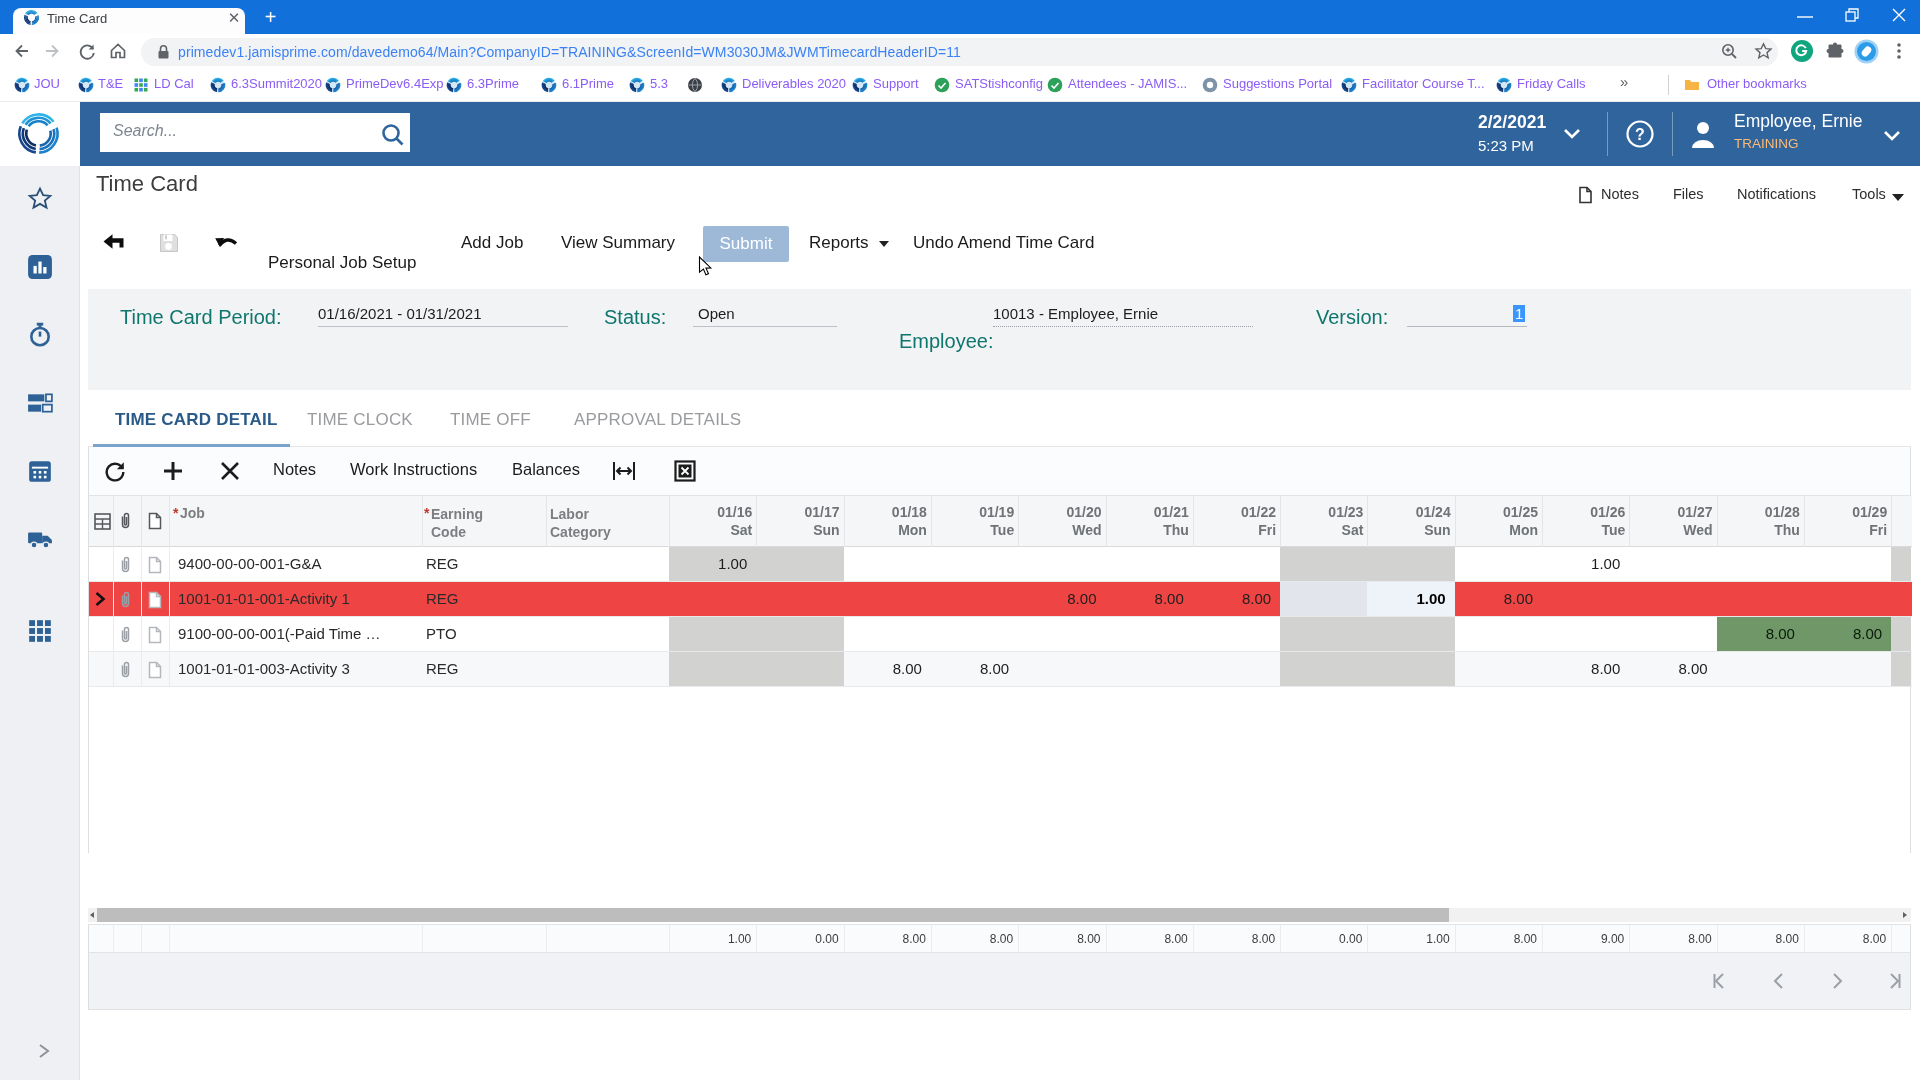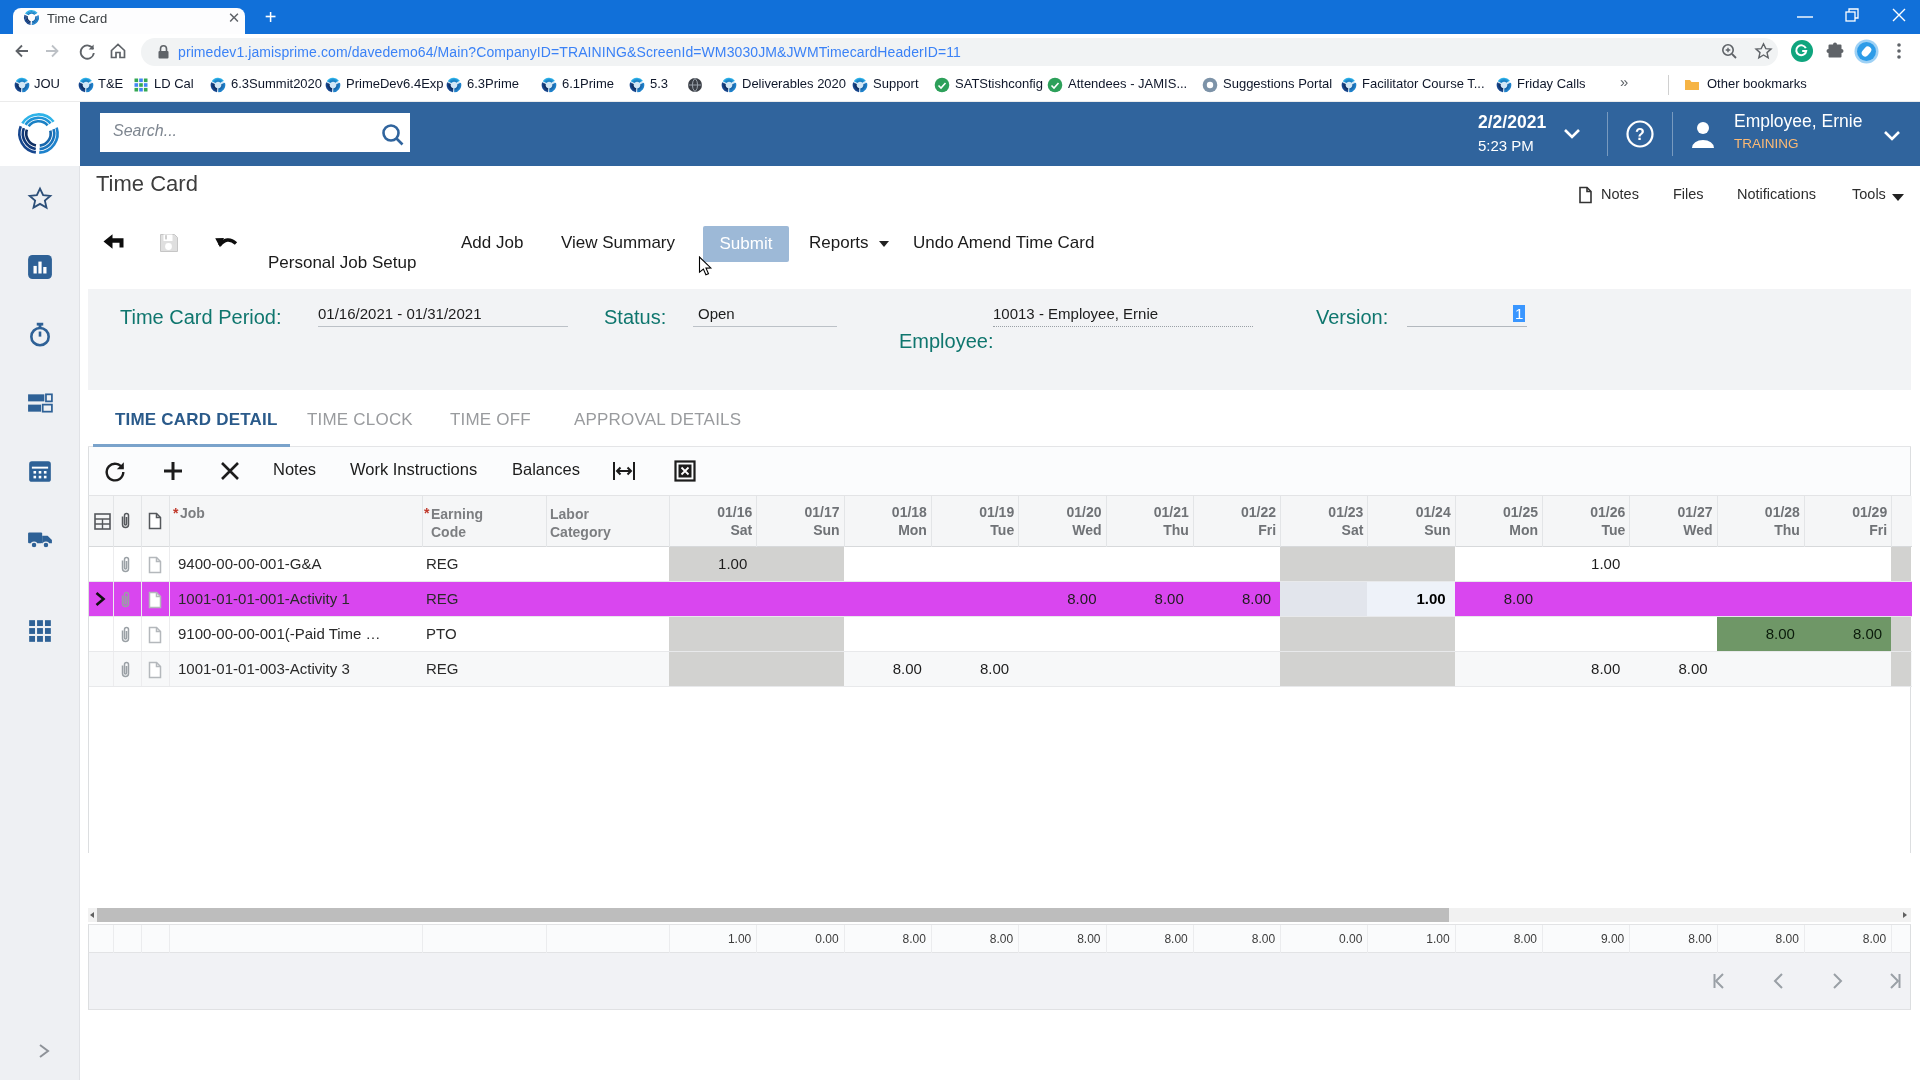--- a/index.html
+++ b/index.html
@@ -10,21 +10,21 @@
 
 #tabbar { left:0; top:0; width:1920px; height:34px; background:#1170d9; }
 #tab { left:13px; top:8px; width:232px; height:26px; background:#fdfdfe; border-radius:8px 8px 0 0; }
 #tabtitle { left:47px; top:11px; font-size:13px; color:#3c4043; }
 #tabclose { left:226px; top:10px; width:16px; height:16px; color:#5f6368; font-size:15px; line-height:16px; text-align:center; }
 #newtab { left:261px; top:8px; width:19px; height:19px; color:#fff; font-size:20px; line-height:18px; text-align:center; font-weight:400;}
 #chrometoolbar { left:0; top:34px; width:1920px; height:35px; background:#ffffff; }
 #omnibox { left:141px; top:4px; width:1637px; height:28px; border-radius:14px; background:#f1f3f4; }
 #urltext { left:178px; top:10px; font-size:14px; color:#3b82f6; letter-spacing:0.1px; }
 #bookmarksbar { left:0; top:69px; width:1920px; height:33px; background:#ffffff; border-bottom:1px solid #ebebeb; }
-.bk { position:absolute; top:7px; font-size:13px; color:#0f172a; white-space:nowrap; }
+.bk { position:absolute; top:7px; font-size:13px; color:#8b5cf6; white-space:nowrap; }
 .bkicon { position:absolute; top:8px; width:16px; height:16px; }
 
 
 #appheader { left:80px; top:102px; width:1840px; height:64px; background:#30649d; }
 #logobox { left:0; top:102px; width:80px; height:64px; background:#fff; }
 #searchbox { left:100px; top:113px; width:310px; height:39px; background:#fff; }
 #searchph { left:113px; top:122px; font-size:16px; color:#7e8690; font-style:italic; }
 .hdrtxt { position:absolute; color:#fff; }
 .hsep { position:absolute; top:112px; width:1px; height:44px; background:rgba(255,255,255,0.35); }
 
@@ -581,21 +581,21 @@
           </svg>
           <div class="jobtxt">9400-00-00-001-G&amp;A</div>
           <div class="regtxt">REG</div>
           <div class="vline" style="left:24px"></div>
           <div class="vline" style="left:52px"></div>
           <div class="vline" style="left:80px"></div>
           <div class="abs" style="left:0;bottom:0;width:1823px;height:1px;background:#e8e9eb"></div>
           <div class="val" style="left:580px;width:78.3px;">1.00</div>
           <div class="val" style="left:1453px;width:78.3px;">1.00</div>
         </div>
-    <div class="grow" id="r2" style="top:86px;background:#d946ef;">
+    <div class="grow" id="r2" style="top:86px;background:#ef4444;">
           <div class="cell" style="left:1191.1px;width:87.3px;background:#e2e5ec"></div>
           <div class="cell" style="left:1278.4px;width:87.3px;background:#eef2f9"></div>
           <svg class="abs" style="left:29px;top:8px" width="15" height="20" viewBox="0 0 15 20">
             <path d="M4.5 5.5v8a3 3 0 0 0 6 0v-9a2 2 0 0 0-4 0v8.5a1 1 0 0 0 2 0V6" fill="none" stroke="#9aa0a5" stroke-width="1.5"></path>
           </svg>
           <svg class="abs" style="left:59px;top:9px" width="14" height="18" viewBox="0 0 14 18">
             <path d="M1.5 1.5h7l4 4V16.5h-11z" fill="#fff" stroke="#b4b8bc" stroke-width="1.5"></path>
             <path d="M8.5 1.5v4h4" fill="none" stroke="#b4b8bc" stroke-width="1.5"></path>
           </svg>
           <div class="jobtxt">1001-01-01-001-Activity 1</div>

